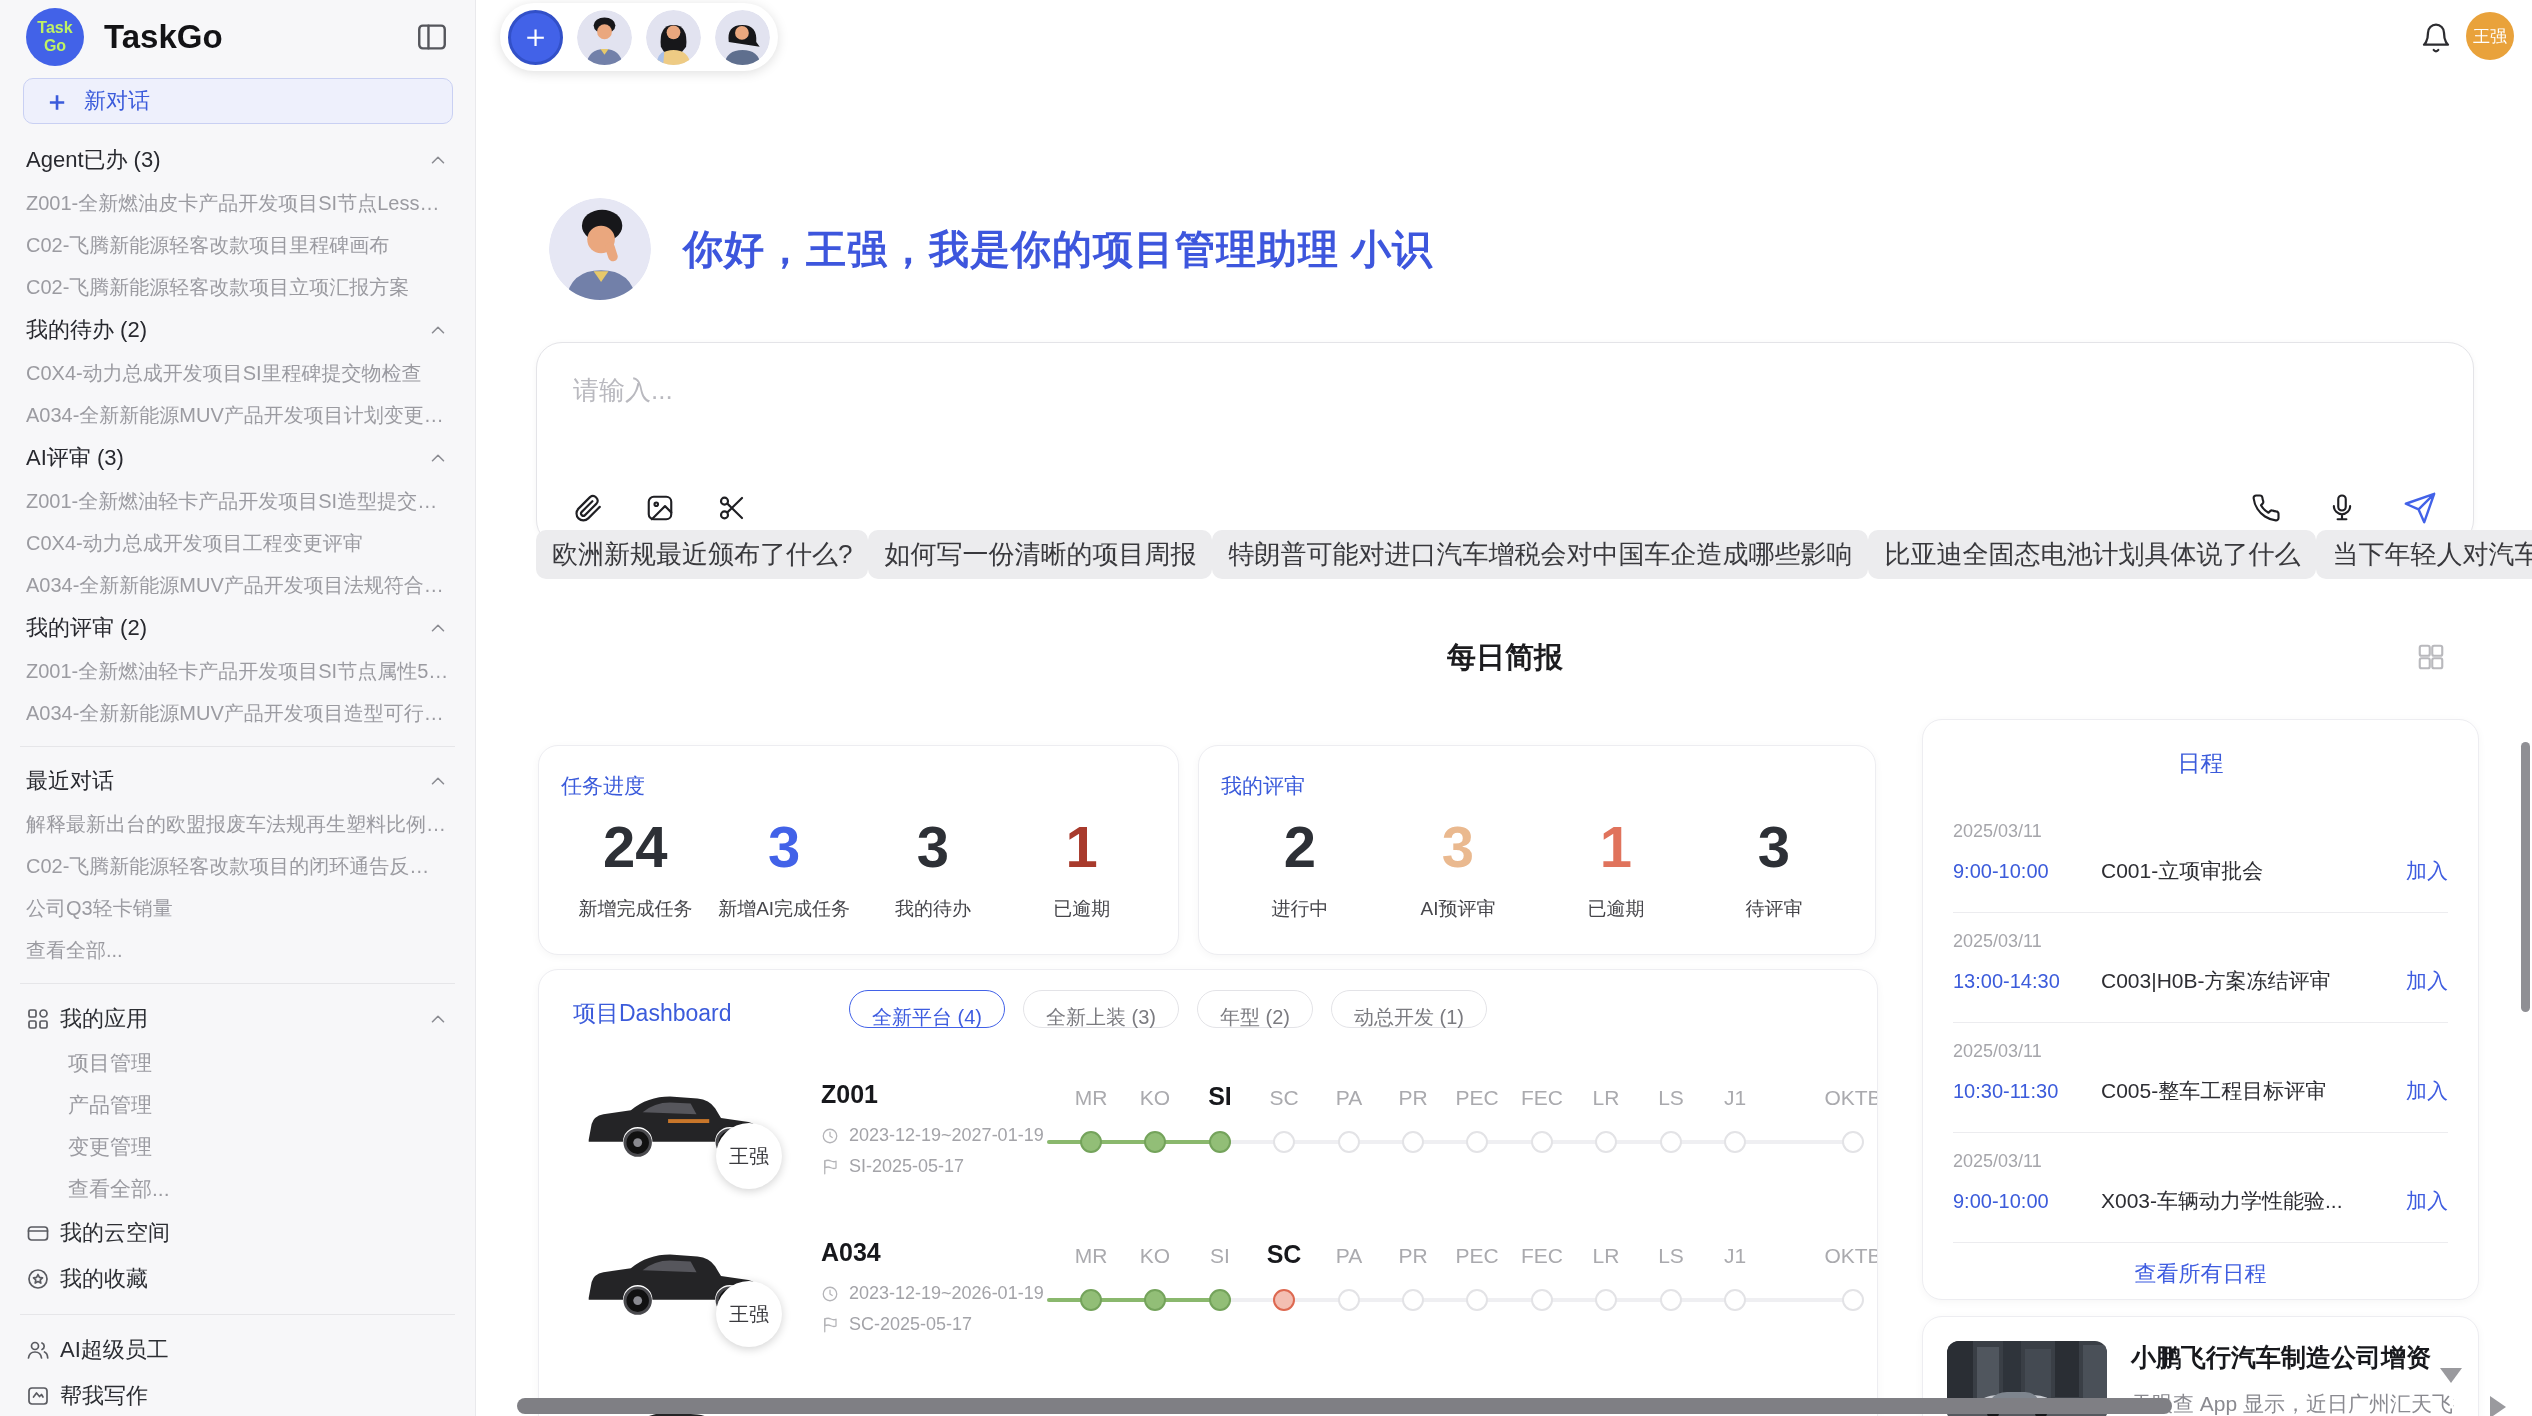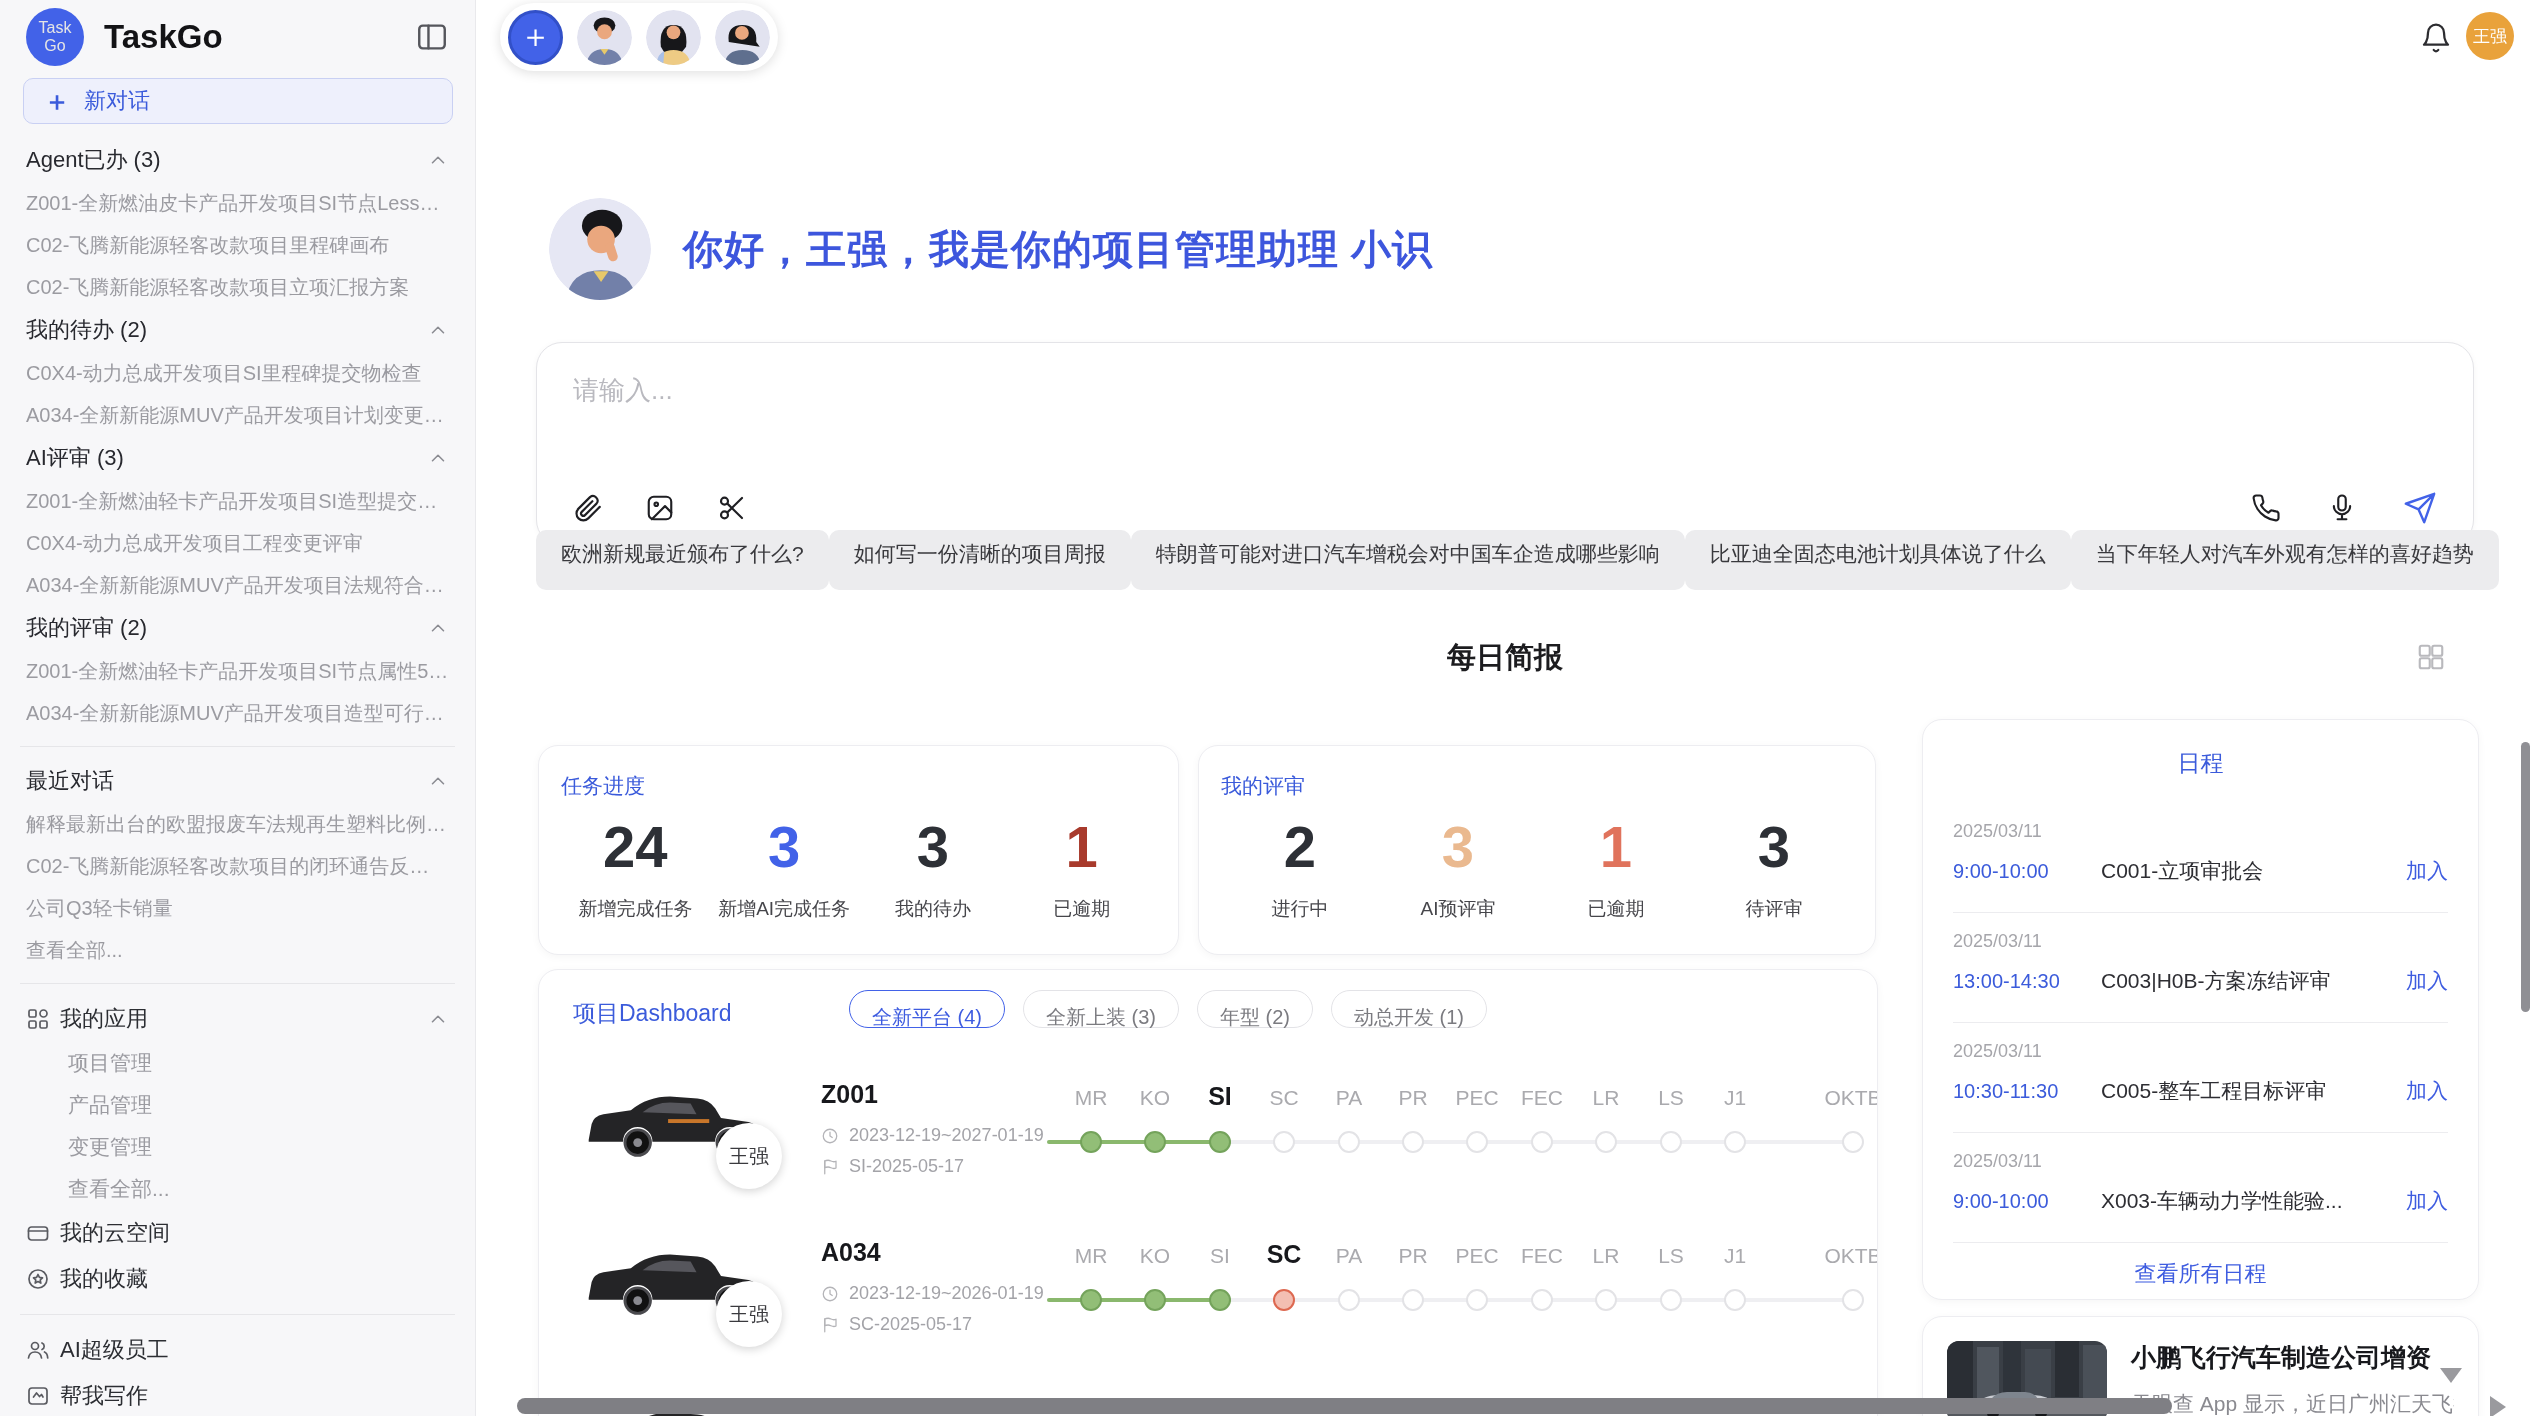--- a/index.html
+++ b/index.html
@@ -6,22 +6,22 @@
   html,body{width:2532px;height:1416px;overflow:hidden;background:#fff;
     font-family:"Liberation Sans","DejaVu Sans",sans-serif;color:#222}
   .app{position:relative;width:2532px;height:1416px;background:#fff}
   svg{display:block}
   .ic{stroke:currentColor;fill:none;stroke-width:1.7;stroke-linecap:round;stroke-linejoin:round}
 
   
   .sidebar{position:absolute;left:0;top:0;width:476px;height:1416px;background:#f7f7f9;
     border-right:1px solid #e9e9ec;padding:0 0 10px}
   .side-head{display:flex;align-items:center;height:74px;padding:0 26px}
-  .logo{width:58px;height:58px;border-radius:50%;background:#4262e8;color:#e5e5e5;display:flex;
-    flex-direction:column;align-items:center;justify-content:center;font-size:16px;font-weight:400;line-height:18px;flex:none}
+  .logo{width:58px;height:58px;border-radius:50%;background:#4262e8;color:#bef264;display:flex;
+    flex-direction:column;align-items:center;justify-content:center;font-size:16px;font-weight:700;line-height:18px;flex:none}
   .app-title{font-size:33px;font-weight:700;color:#131316;margin-left:20px;flex:1}
   .collapse-btn{color:#55565c;width:34px;height:34px}
   .new-chat{margin:4px 23px 0;width:430px;height:46px;border:1px solid #c9d0f3;background:#eef0fc;
     border-radius:10px;display:flex;align-items:center;padding:0 20px;color:#3b5bdb;font-size:22px;cursor:pointer}
   .new-chat .plus{font-size:26px;margin-right:14px;font-weight:700}
   .side-scroll{padding:14px 26px 0}
   .sec-head{display:flex;align-items:center;justify-content:space-between;height:44px;cursor:pointer}
   .sec-title{font-size:22px;color:#28292f}
   .chev{color:#8b8c92;width:22px;height:22px}
   .item{height:42px;line-height:42px;font-size:20px;color:#9b9ba1;white-space:nowrap;
@@ -54,22 +54,22 @@
     padding:30px 36px 20px;display:flex;flex-direction:column;justify-content:space-between}
   .placeholder{font-size:26px;color:#b9b9bf}
   .input-tools{display:flex;align-items:center}
   .left-tools{display:flex;gap:42px;align-items:center;color:#1f1f23}
   .right-tools{margin-left:auto;display:flex;gap:46px;align-items:center;color:#1f1f23}
   .tool{width:30px;height:30px;cursor:pointer}
   .tool.send{width:34px;height:34px;color:#4262e8}
 
   
   .chips{position:absolute;left:536px;top:530px;width:1938px;display:flex;justify-content:space-between}
-  .chip{height:60px;line-height:48px;padding:0 25px;background:#ececee;border-radius:10px;
-    font-size:21px;color:#39393d;white-space:nowrap;cursor:pointer}
+  .chip{height:49px;line-height:48px;padding:0 16px;background:#ececee;border-radius:10px;
+    font-size:26px;color:#39393d;white-space:nowrap;cursor:pointer}
 
   
   .brief-title{position:absolute;left:536px;top:638px;width:1938px;text-align:center;
     font-size:29px;font-weight:700;color:#1c1c1f}
   .grid-btn{position:absolute;left:2416px;top:642px;width:30px;height:30px;color:#b9b9bd;cursor:pointer}
   .stat-card{position:absolute;top:745px;height:210px;background:#fff;border:1px solid #ededf1;
     border-radius:20px;box-shadow:0 2px 8px rgba(0,0,0,.04);padding:26px 22px}
   .stat-card.c1{left:538px;width:641px}
   .stat-card.c2{left:1198px;width:678px}
   .stat-title{font-size:21px;color:#3b5bdb}

